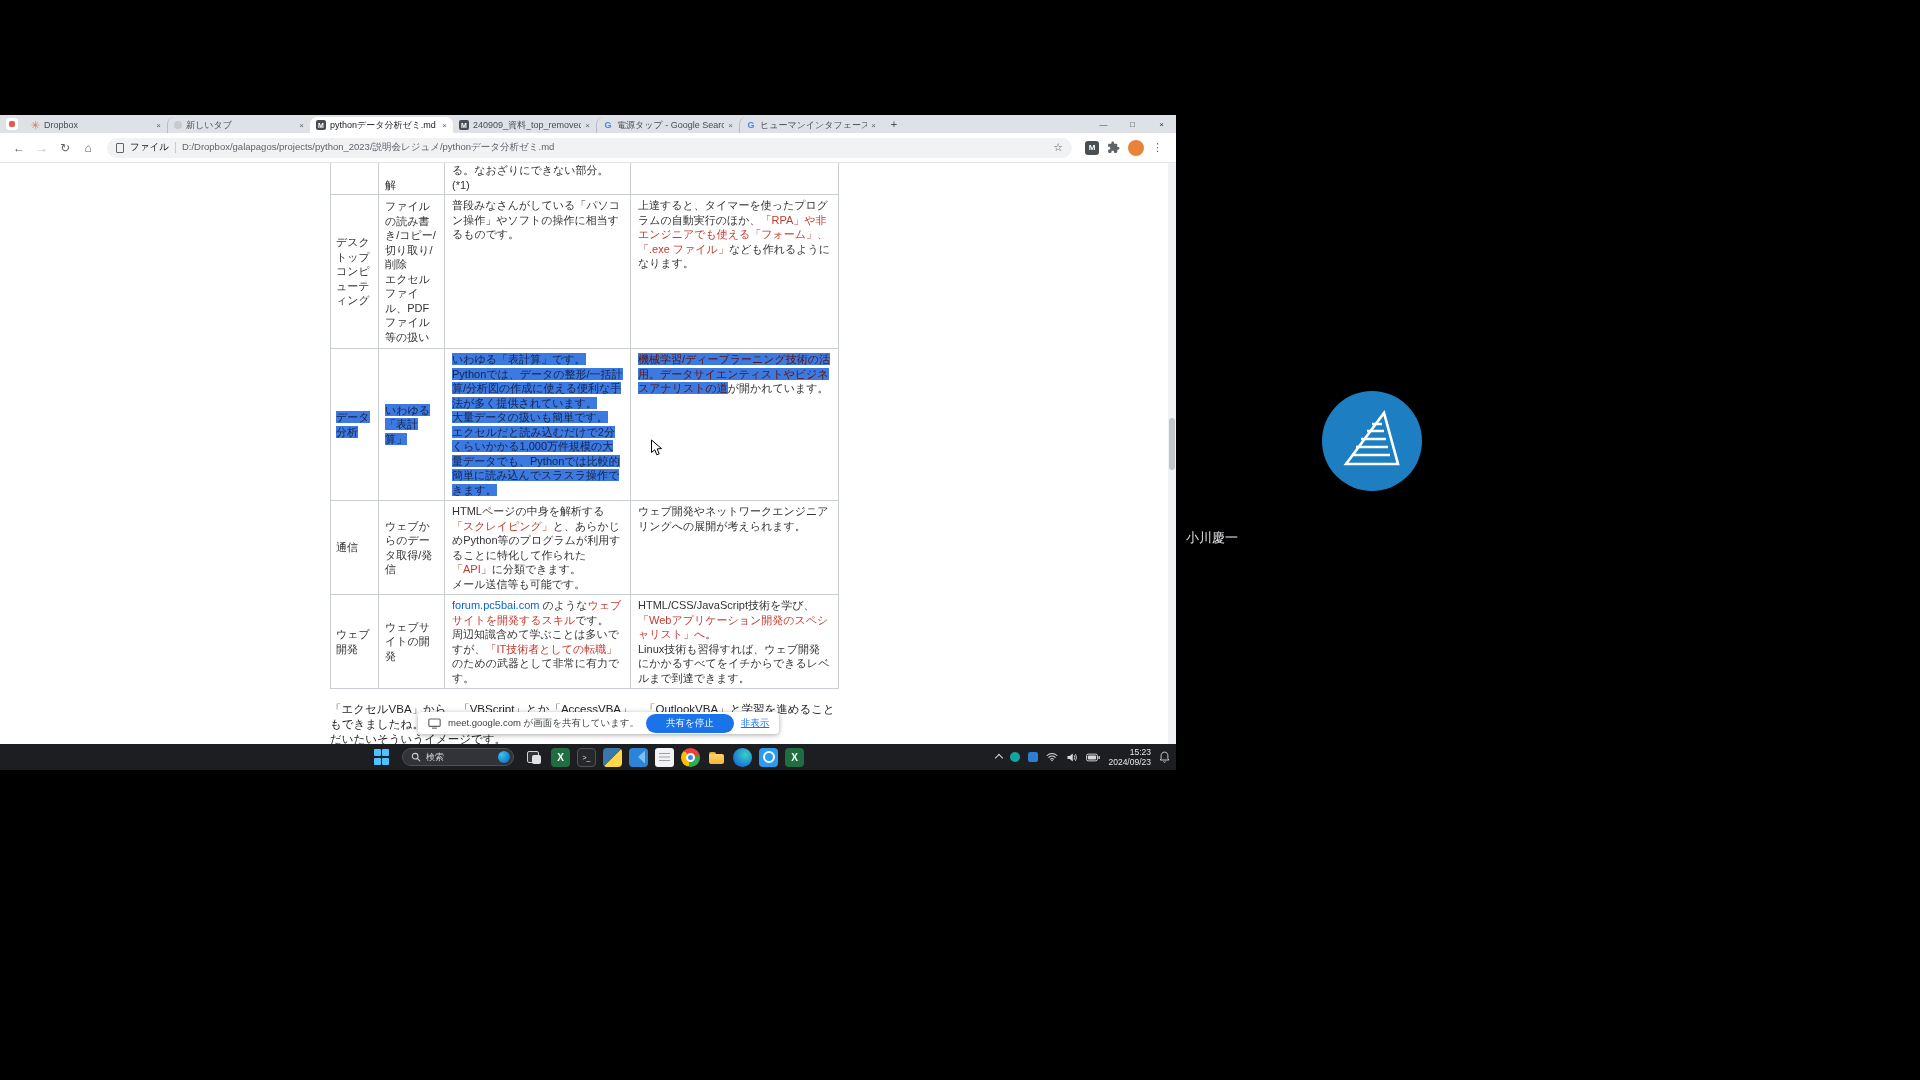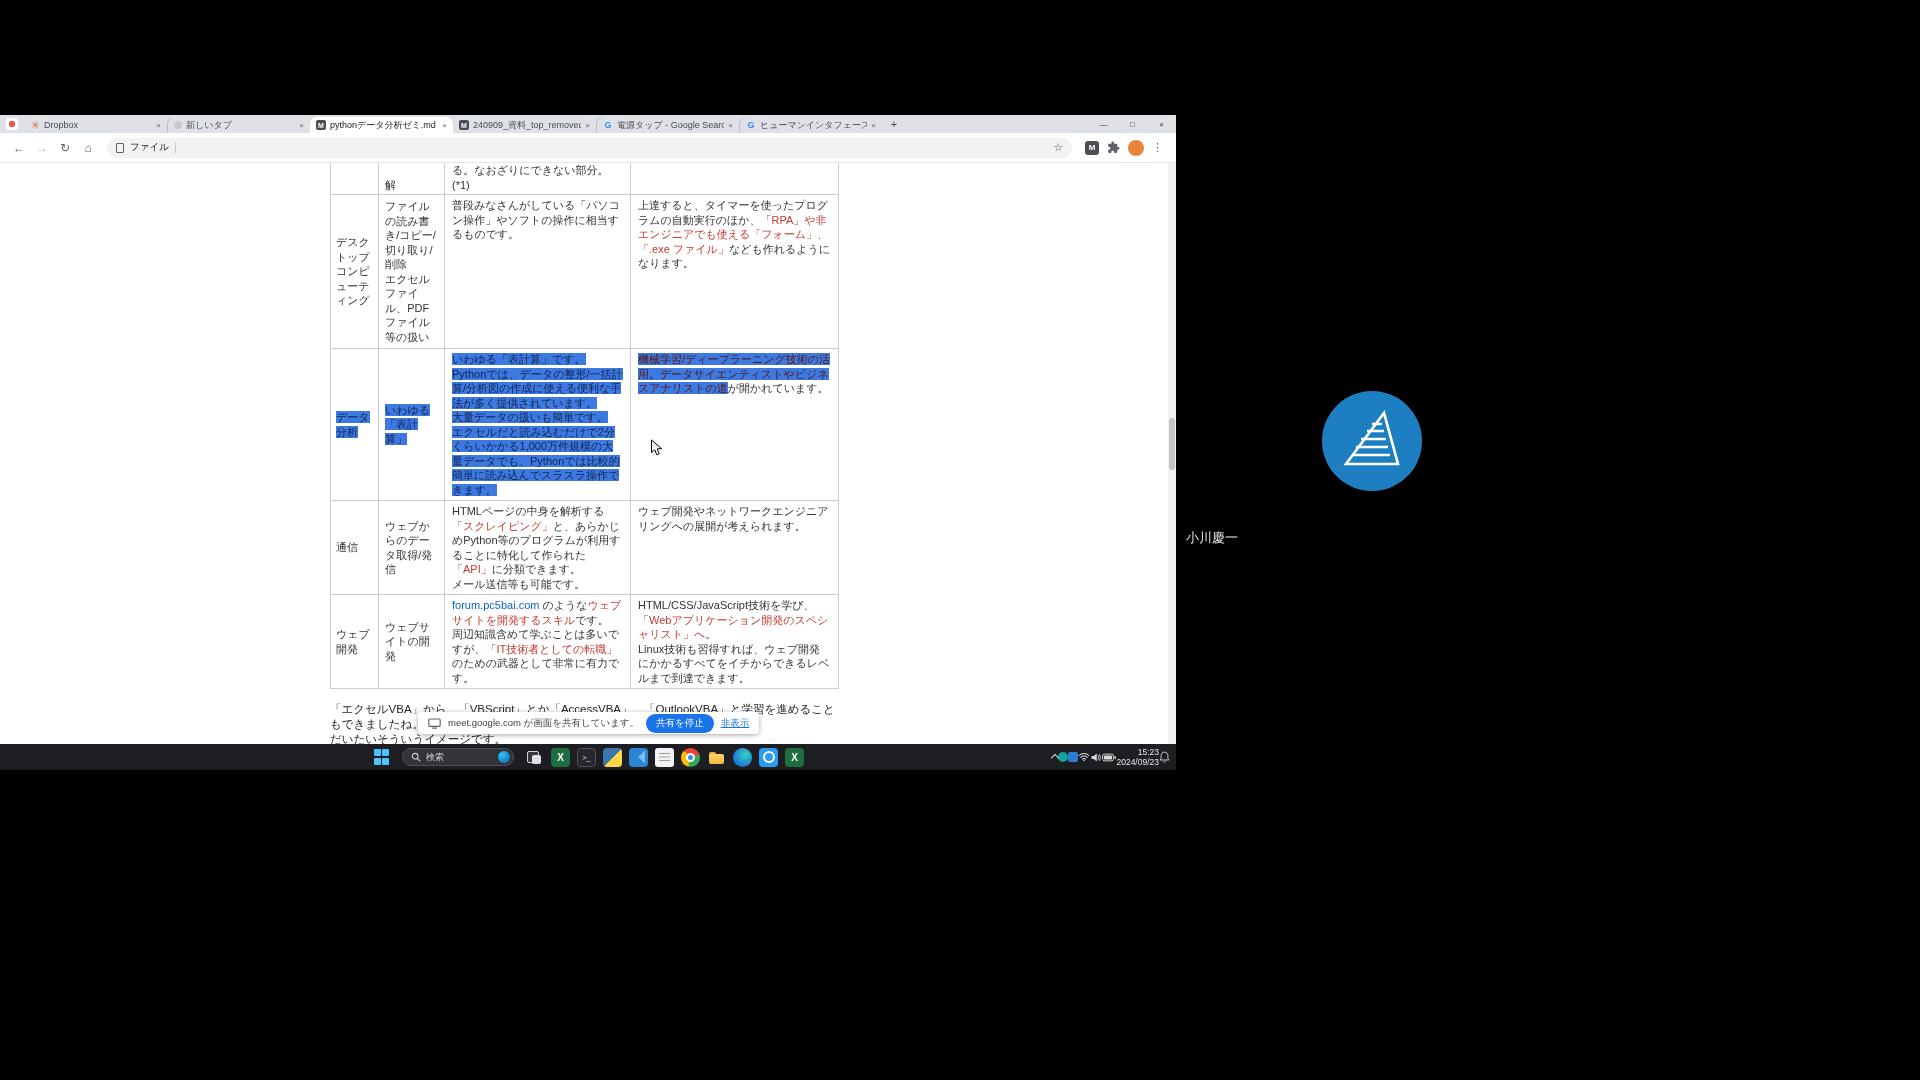--- a/index.html
+++ b/index.html
@@ -62,21 +62,21 @@
   .seg.link{color:#0b63ce;text-decoration:none}
   .seg.sel{background:#3c79e1;color:#13244d}
   .seg.sel.red{color:#5c1410}
   .paras{margin-top:13px}
   .para{font-size:11.5px;line-height:15px;color:#262626;width:505px}
   .paras .para:nth-child(4){margin-top:10px}
 
   
   .meet-bar{position:absolute;left:418px;top:549px;height:22px;display:flex;align-items:center;gap:7px;background:#fff;border-radius:4px;box-shadow:0 1px 5px rgba(0,0,0,.35);padding:0 10px;z-index:6;white-space:nowrap}
   .meet-msg{font-size:9.5px;color:#3c4043}
-  .stop-btn{background:#1a73e8;color:#fff;border:none;border-radius:11px;font-size:9.5px;padding:3px 10px;font-family:inherit;cursor:pointer}
+  .stop-btn{background:#1a73e8;color:#fff;border:none;border-radius:11px;font-size:9.5px;padding:3px 20px;font-family:inherit;cursor:pointer}
   .hide-link{color:#1a73e8;font-size:9.5px;text-decoration:underline;cursor:pointer}
 
   
   .vscroll{position:absolute;right:0;top:0;width:8px;height:100%;background:#f1f2f3;z-index:4}
   .vthumb{position:absolute;left:1px;width:6px;top:255px;height:52px;background:#c2c6ca;border-radius:3px}
   .cursor{position:absolute;left:650px;top:276px;z-index:9}
 
   
   .taskbar{position:absolute;left:0;top:629px;width:100%;height:26px;background:#1d1e21}
   .tb-center{position:absolute;left:50%;top:0;height:26px;transform:translateX(-50%);display:flex;align-items:center;gap:11px}
@@ -96,21 +96,21 @@
   .ic-vscode::after{content:"";position:absolute;right:3px;top:3px;width:7px;height:13px;background:#7fc0f3;clip-path:polygon(100% 0,100% 100%,0 50%)}
   .ic-notepad{background:#f2f3f4;border-radius:3px}
   .ic-notepad::after{content:"";position:absolute;left:4px;top:5px;width:11px;height:1.5px;background:#9aa0a6;box-shadow:0 3.5px 0 #9aa0a6,0 7px 0 #9aa0a6}
   .ic-chrome{border-radius:50%;background:conic-gradient(from -45deg,#ea4335 0 33%,#34a853 0 66%,#fbbc04 0 100%)}
   .ic-chrome::after{content:"";position:absolute;inset:5px;background:#4285f4;border:2px solid #fff;border-radius:50%}
   .ic-file-explorer::before{content:"";position:absolute;left:2px;top:4px;width:7px;height:4px;background:#e9b43e;border-radius:2px 2px 0 0}
   .ic-file-explorer::after{content:"";position:absolute;left:2px;top:6px;width:15px;height:10px;background:linear-gradient(#ffd565,#f5b63c);border-radius:2px}
   .ic-edge{border-radius:50%;background:radial-gradient(circle at 65% 35%,#35d2c0,#2182d8 60%,#0b57a8)}
   .ic-photos{background:#2b9af3;border-radius:4px}
   .ic-photos::after{content:"";width:8px;height:8px;border:2px solid #fff;border-radius:50%}
-  .tray{position:absolute;right:6px;top:0;height:26px;display:flex;align-items:center;color:#d8d9da}
+  .tray{position:absolute;right:6px;top:0;height:26px;display:flex;align-items:center;gap:8px;color:#d8d9da}
   .chev{width:6px;height:6px;border-left:1.5px solid #d8d9da;border-top:1.5px solid #d8d9da;transform:rotate(45deg);margin-top:2px}
   .tray-dot-teal{width:10px;height:10px;border-radius:50%;background:#12a5a0}
   .tray-dot-blue{width:10px;height:10px;border-radius:2px;background:#2d7dd2}
   .clock{text-align:right;font-size:8.5px;line-height:10px;color:#e6e7e8}
 
   
   .participant-logo{position:absolute;left:1322px;top:391px}
   .participant-name{position:absolute;left:1186px;top:529px;font-size:13px;color:#dfe1e4}
 </style>
 </head>
@@ -166,20 +166,21 @@
     <div class="toolbar">
       <span class="nav-ic">←</span>
       <span class="nav-ic dim">→</span>
       <span class="nav-ic">↻</span>
       <span class="nav-ic">⌂</span>
 
       <div class="addr">
         <span class="doc-ic"></span>
         <span class="addr-badge">ファイル</span>
         <span class="addr-sep"></span>
+        <span class="addr-url">D:/Dropbox/galapagos/projects/python_2023/説明会レジュメ/pythonデータ分析ゼミ.md</span>
         <span class="addr-star">☆</span>
       </div>
 
       <div class="tool-right">
         <span class="ext-md">M</span>
         <svg width="13" height="13" viewBox="0 0 24 24">
             <path fill="#5f6368" d="M20.5 11H19V7c0-1.1-.9-2-2-2h-4V3.5C13 2.12 11.88 1 10.5 1S8 2.12 8 3.5V5H4c-1.1 0-1.99.9-1.99 2v3.8H3.5c1.49 0 2.7 1.21 2.7 2.7s-1.21 2.7-2.7 2.7H2V20c0 1.1.9 2 2 2h3.8v-1.5c0-1.49 1.21-2.7 2.7-2.7 1.49 0 2.7 1.21 2.7 2.7V22H17c1.1 0 2-.9 2-2v-4h1.5c1.38 0 2.5-1.12 2.5-2.5S21.88 11 20.5 11z"></path>
           </svg>
         <span class="avatar"></span>
         <span class="kebab">⋮</span>

